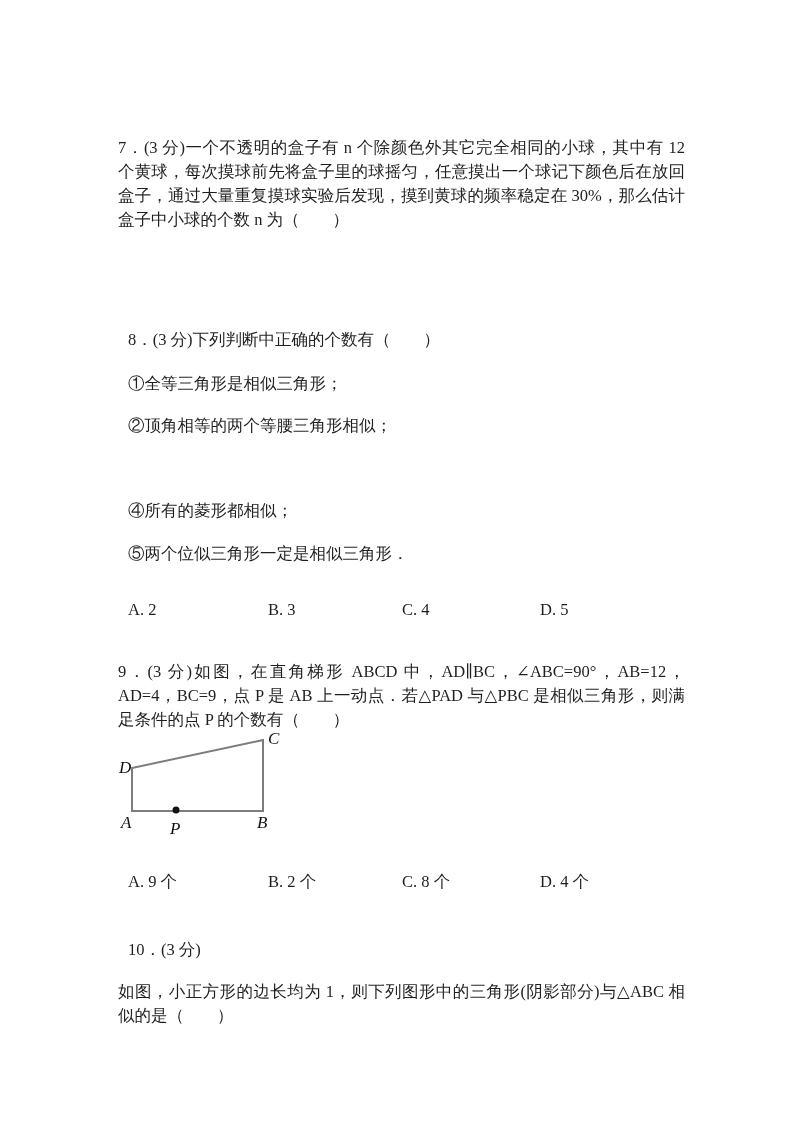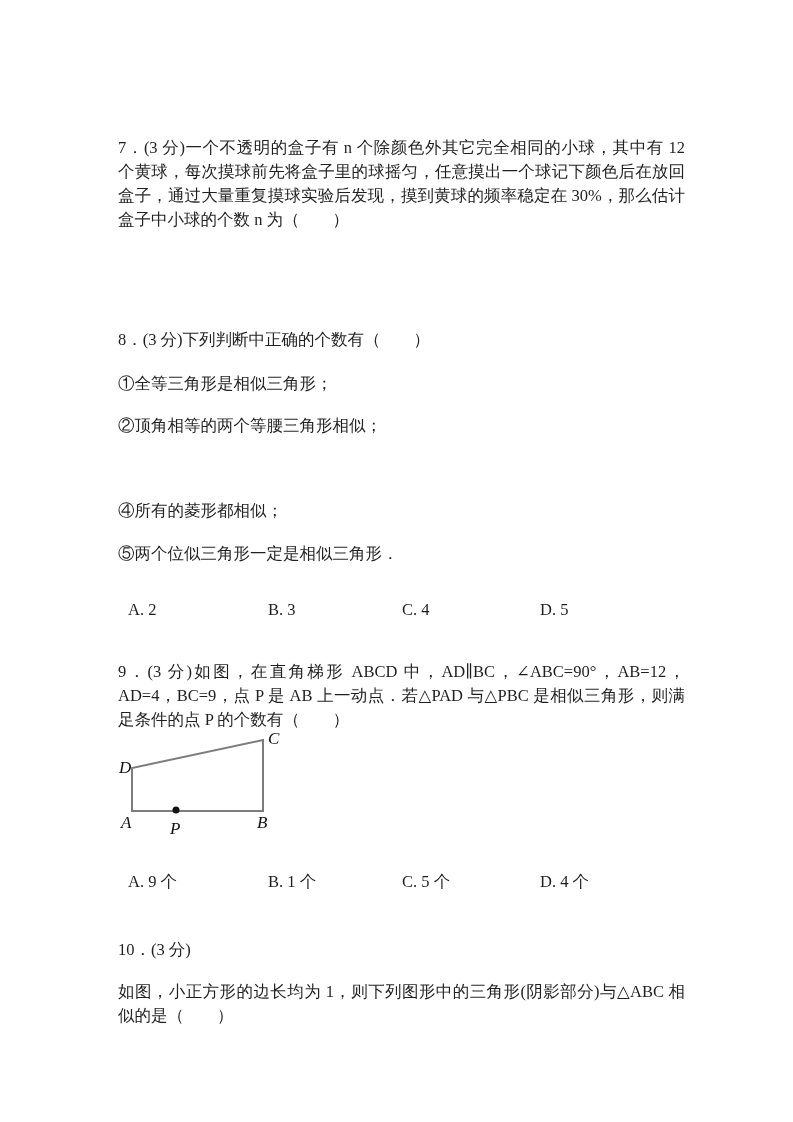--- a/index.html
+++ b/index.html
@@ -15,21 +15,21 @@
     line-height: 24px;
     overflow: hidden;
     padding-left: 44px;
   }
   .block {
     position: absolute;
     left: 118px;
     width: 567px;
   }
   .just { text-align: justify; }
-  .line { position: absolute; left: 118px; white-space: nowrap; text-align: center; }
+  .line { position: absolute; left: 128px; white-space: nowrap; text-align: center; }
   .options-row { position: absolute; left: 0; width: 100%; height: 24px; }
   .opt { position: absolute; white-space: nowrap; }
   .opt-a { left: 128px; }
   .opt-b { left: 268px; }
   .opt-c { left: 402px; }
   .opt-d { left: 540px; }
   .diagram { position: absolute; left: 116px; top: 727px; }
   .dlabel {
     font-style: italic;
     font-size: 17px;
@@ -66,22 +66,22 @@
     <circle cx="60" cy="83" r="3.5" fill="#111111"></circle>
     <text class="dlabel" x="152" y="17">C</text>
     <text class="dlabel" x="3" y="46">D</text>
     <text class="dlabel" x="5" y="101">A</text>
     <text class="dlabel" x="141" y="101">B</text>
     <text class="dlabel" x="54" y="107">P</text>
   </svg>
 
   <div class="options-row" style="top:870px">
     <span class="opt opt-a">A. 9 个</span>
-    <span class="opt opt-b">B. 1 个</span>
-    <span class="opt opt-c">C. 5 个</span>
+    <span class="opt opt-b">B. 2 个</span>
+    <span class="opt opt-c">C. 8 个</span>
     <span class="opt opt-d">D. 4 个</span>
   </div>
 
   <p class="line" style="top:938px">10．(3 分)</p>
 
   <p class="block just" style="top:980px">如图，小正方形的边长均为 1，则下列图形中的三角形(阴影部分)与△ABC 相似的是（　　）</p>
 
 </div>
 
 </body></html>

